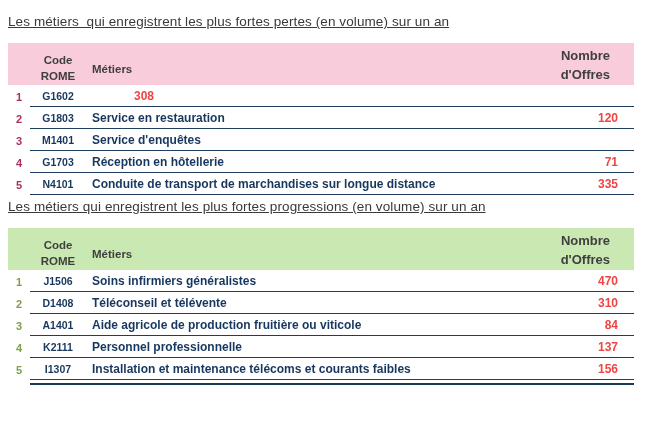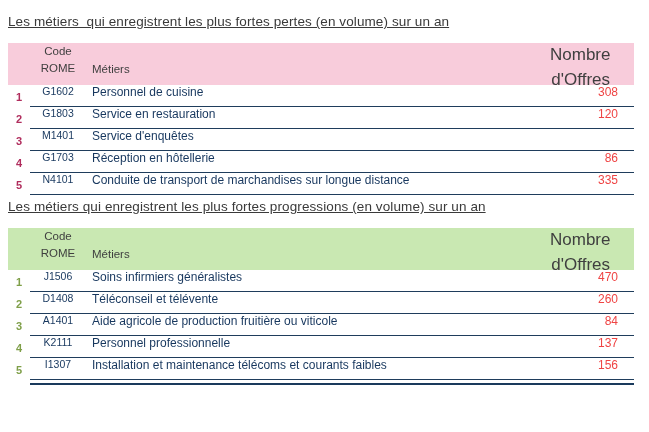--- a/index.html
+++ b/index.html
@@ -19,22 +19,23 @@
     letter-spacing: 0.1px;
     text-decoration: underline;
   }
   .section-title.second { }
 
   .tbl { width: 626px; }
 
   
   .thead {
     display: flex;
-    align-items: flex-start;
+    align-items: flex-end;
     height: 42px;
+    font-weight: bold;
   }
   .thead .h-rank { width: 22px; }
   .thead .h-code {
     width: 56px;
     text-align: center;
     font-size: 11.5px;
     color: #3f3f3f;
     line-height: 1.45;
   }
   .thead .h-metier {
@@ -42,41 +43,42 @@
     padding-left: 6px;
     font-size: 11.5px;
     color: #3f3f3f;
     align-self: center;
     padding-top: 10px;
   }
   .thead .h-offres {
     width: 84px;
     text-align: right;
     padding-right: 24px;
-    font-size: 17px;
+    font-size: 13px;
     color: #3f3f3f;
     line-height: 1.45;
   }
 
   
   .trow { display: flex; height: 22px; }
   .trow .rank {
     width: 22px;
     text-align: center;
     font-size: 11px;
     font-weight: bold;
     align-self: center;
     padding-top: 1px;
   }
   .row-inner {
     flex: 1;
     display: flex;
-    align-items: flex-start;
+    align-items: center;
     border-bottom: 1px solid #1f3d5c;
     height: 100%;
+    font-weight: bold;
   }
   .row-inner .code {
     width: 56px;
     text-align: center;
     font-size: 10.5px;
     color: #17375e;
   }
   .row-inner .metier {
     flex: 1;
     padding-left: 6px;
@@ -118,21 +120,20 @@
       <div class="h-offres">
         <div>Nombre</div>
         <div>d'Offres</div>
       </div>
     </div>
 
     <div class="trow">
       <span class="rank" style="color: rgb(176, 45, 93);">1</span>
       <div class="row-inner">
         <span class="code">G1602</span>
-        <span class="metier">Personnel de cuisine</span>
         <span class="offres">308</span>
       </div>
     </div>
     <div class="trow">
       <span class="rank" style="color: rgb(176, 45, 93);">2</span>
       <div class="row-inner">
         <span class="code">G1803</span>
         <span class="metier">Service en restauration</span>
         <span class="offres">120</span>
       </div>
@@ -142,21 +143,21 @@
       <div class="row-inner">
         <span class="code">M1401</span>
         <span class="metier">Service d'enquêtes</span>
       </div>
     </div>
     <div class="trow">
       <span class="rank" style="color: rgb(176, 45, 93);">4</span>
       <div class="row-inner">
         <span class="code">G1703</span>
         <span class="metier">Réception en hôtellerie</span>
-        <span class="offres">86</span>
+        <span class="offres">71</span>
       </div>
     </div>
     <div class="trow">
       <span class="rank" style="color: rgb(176, 45, 93);">5</span>
       <div class="row-inner">
         <span class="code">N4101</span>
         <span class="metier">Conduite de transport de marchandises sur longue distance</span>
         <span class="offres">335</span>
       </div>
     </div>
@@ -184,21 +185,21 @@
         <span class="code">J1506</span>
         <span class="metier">Soins infirmiers généralistes</span>
         <span class="offres">470</span>
       </div>
     </div>
     <div class="trow">
       <span class="rank" style="color: rgb(127, 159, 73);">2</span>
       <div class="row-inner">
         <span class="code">D1408</span>
         <span class="metier">Téléconseil et télévente</span>
-        <span class="offres">260</span>
+        <span class="offres">310</span>
       </div>
     </div>
     <div class="trow">
       <span class="rank" style="color: rgb(127, 159, 73);">3</span>
       <div class="row-inner">
         <span class="code">A1401</span>
         <span class="metier">Aide agricole de production fruitière ou viticole</span>
         <span class="offres">84</span>
       </div>
     </div>

